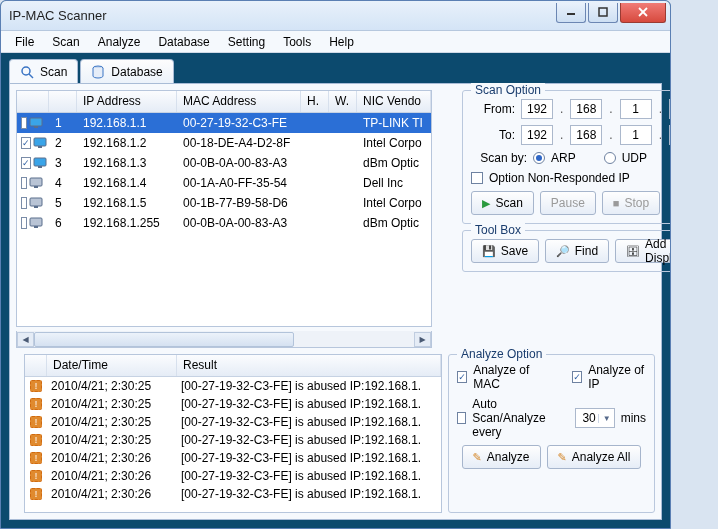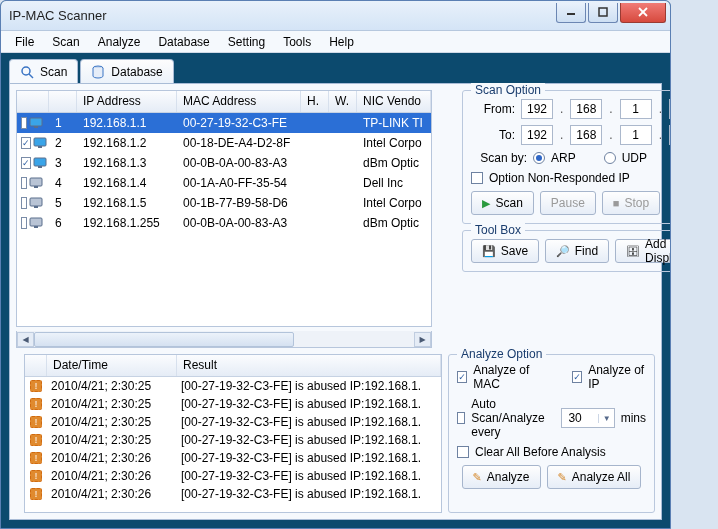--- a/index.html
+++ b/index.html
@@ -62,21 +62,21 @@
 .ipoct { width: 32px; height: 20px; border: 1px solid #abb8cc; background: #fff; text-align: center; }
 .dot { padding: 0 1px; color: #555; }
 .radio { width: 12px; height: 12px; border: 1px solid #6e82a1; border-radius: 50%; display: inline-flex; align-items: center; justify-content: center; background: #fff; }
 .radio.on::after { content: ""; width: 6px; height: 6px; background: #2e66c6; border-radius: 50%; }
 .cbx { width: 12px; height: 12px; border: 1px solid #6e82a1; background: #fff; display: inline-flex; align-items: center; justify-content: center; font-size: 9px; color: #2e5fa3; }
 .cbx.on::after { content: "✓"; }
 .btn2 { height: 24px; padding: 0 10px; border: 1px solid #a6b5cc; border-radius: 3px; background: linear-gradient(#fefefe,#e6edf7); display: inline-flex; align-items: center; gap: 5px; }
 .btn2.dis { color: #9a9a9a; }
 .btnrow { display: flex; gap: 6px; }
 .btn2 .ic { font-size: 11px; }
-.select { height: 20px; border: 1px solid #abb8cc; background: #fff; display: inline-flex; align-items: center; padding: 0 3px 0 6px; gap: 16px; }
+.select { height: 20px; border: 1px solid #abb8cc; background: #fff; display: inline-flex; align-items: center; padding: 0 3px 0 6px; gap: 2px; }
 .select .dd { border-left: 1px solid #ccd6e5; padding-left: 4px; font-size: 8px; color: #55698a;}
 
 
 .row2 { display: flex; gap: 6px; flex: 1; min-height: 0; padding-left: 8px; }
 .logwrap { width: 418px; border: 1px solid #b7c6dc; background: #fff; display: flex; flex-direction: column; overflow: hidden; }
 .lrow { height: 18px; display: flex; align-items: center; }
 .l-ico { width: 22px; display: flex; align-items: center; justify-content: center; }
 .l-dt { width: 130px; padding-left: 4px; }
 .l-res { flex: 1; padding-left: 4px; white-space: nowrap; overflow: hidden; }
 .warnico { width: 12px; height: 12px; position: relative; }
@@ -410,24 +410,20 @@
           </div>
           <div class="frow">
             <span class="cbx"></span>
             <span>Auto Scan/Analyze every</span>
             <span class="select">
                 <span>30</span>
                 <span class="dd">▼</span>
               </span>
             <span>mins</span>
           </div>
-          <div class="frow">
-            <span class="cbx"></span>
-            <span>Clear All Before Analysis</span>
-          </div>
           <div class="btnrow" style="justify-content:center">
             <div class="btn2">
                 <span class="ic" style="color:#d68a2e">✎</span>
                 <span>Analyze</span>
               </div>
             <div class="btn2">
                 <span class="ic" style="color:#d68a2e">✎</span>
                 <span>Analyze All</span>
               </div>
           </div>

